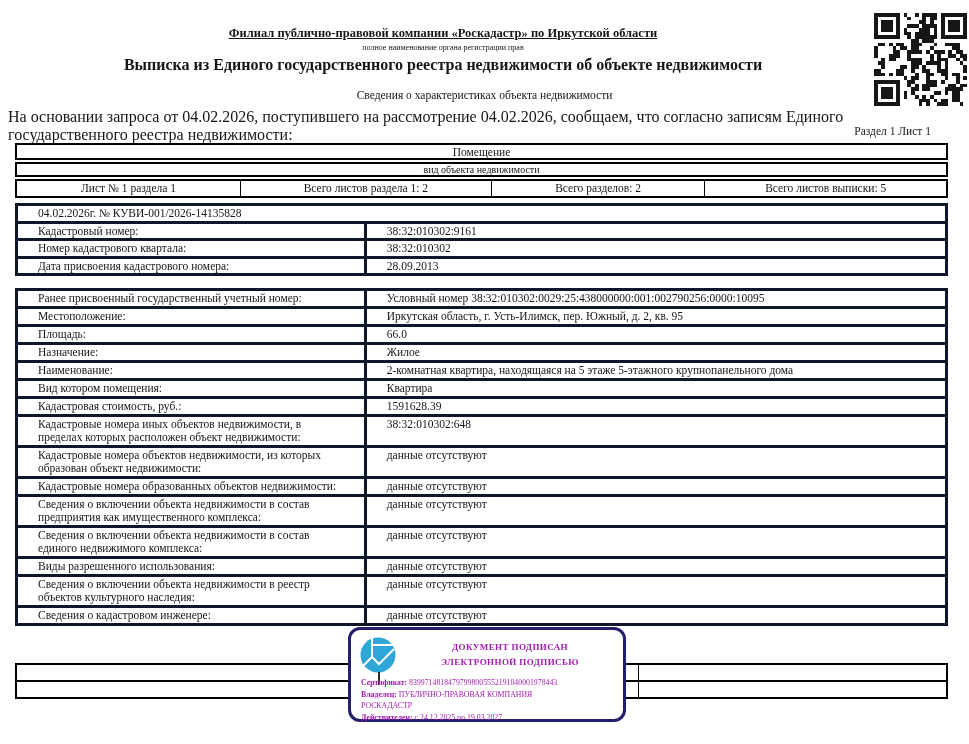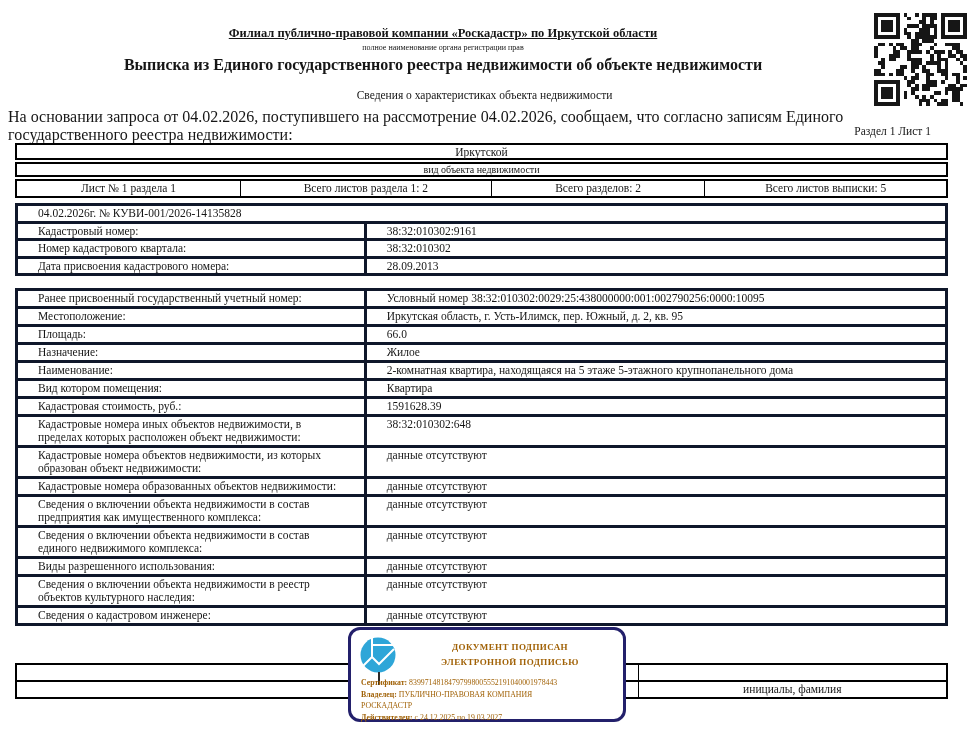--- a/index.html
+++ b/index.html
@@ -78,21 +78,21 @@
 <div class="section-title">Сведения о характеристиках объекта недвижимости</div>
 <div class="request-line">На основании запроса от 04.02.2026, поступившего на рассмотрение 04.02.2026, сообщаем, что согласно записям Единого государственного реестра недвижимости:</div>
 <div class="section-sheet">Раздел 1 Лист 1</div>
 
 <div class="qr">
   <svg viewBox="0 0 25 25" xmlns="http://www.w3.org/2000/svg">
     <path id="qr-path" fill="#161616" d="M0 0h1v1h-1zM1 0h1v1h-1zM2 0h1v1h-1zM3 0h1v1h-1zM4 0h1v1h-1zM5 0h1v1h-1zM6 0h1v1h-1zM8 0h1v1h-1zM11 0h1v1h-1zM13 0h1v1h-1zM14 0h1v1h-1zM15 0h1v1h-1zM16 0h1v1h-1zM18 0h1v1h-1zM19 0h1v1h-1zM20 0h1v1h-1zM21 0h1v1h-1zM22 0h1v1h-1zM23 0h1v1h-1zM24 0h1v1h-1zM0 1h1v1h-1zM6 1h1v1h-1zM9 1h1v1h-1zM13 1h1v1h-1zM15 1h1v1h-1zM16 1h1v1h-1zM18 1h1v1h-1zM24 1h1v1h-1zM0 2h1v1h-1zM2 2h1v1h-1zM3 2h1v1h-1zM4 2h1v1h-1zM6 2h1v1h-1zM12 2h1v1h-1zM13 2h1v1h-1zM15 2h1v1h-1zM18 2h1v1h-1zM20 2h1v1h-1zM21 2h1v1h-1zM22 2h1v1h-1zM24 2h1v1h-1zM0 3h1v1h-1zM2 3h1v1h-1zM3 3h1v1h-1zM4 3h1v1h-1zM6 3h1v1h-1zM9 3h1v1h-1zM10 3h1v1h-1zM11 3h1v1h-1zM13 3h1v1h-1zM14 3h1v1h-1zM15 3h1v1h-1zM16 3h1v1h-1zM18 3h1v1h-1zM20 3h1v1h-1zM21 3h1v1h-1zM22 3h1v1h-1zM24 3h1v1h-1zM0 4h1v1h-1zM2 4h1v1h-1zM3 4h1v1h-1zM4 4h1v1h-1zM6 4h1v1h-1zM8 4h1v1h-1zM12 4h1v1h-1zM13 4h1v1h-1zM14 4h1v1h-1zM16 4h1v1h-1zM18 4h1v1h-1zM20 4h1v1h-1zM21 4h1v1h-1zM22 4h1v1h-1zM24 4h1v1h-1zM0 5h1v1h-1zM6 5h1v1h-1zM8 5h1v1h-1zM9 5h1v1h-1zM11 5h1v1h-1zM12 5h1v1h-1zM13 5h1v1h-1zM14 5h1v1h-1zM16 5h1v1h-1zM18 5h1v1h-1zM24 5h1v1h-1zM0 6h1v1h-1zM1 6h1v1h-1zM2 6h1v1h-1zM3 6h1v1h-1zM4 6h1v1h-1zM5 6h1v1h-1zM6 6h1v1h-1zM9 6h1v1h-1zM11 6h1v1h-1zM12 6h1v1h-1zM13 6h1v1h-1zM14 6h1v1h-1zM15 6h1v1h-1zM16 6h1v1h-1zM18 6h1v1h-1zM19 6h1v1h-1zM20 6h1v1h-1zM21 6h1v1h-1zM22 6h1v1h-1zM23 6h1v1h-1zM24 6h1v1h-1zM10 7h1v1h-1zM11 7h1v1h-1zM13 7h1v1h-1zM14 7h1v1h-1zM15 7h1v1h-1zM1 8h1v1h-1zM2 8h1v1h-1zM4 8h1v1h-1zM6 8h1v1h-1zM7 8h1v1h-1zM10 8h1v1h-1zM11 8h1v1h-1zM12 8h1v1h-1zM16 8h1v1h-1zM19 8h1v1h-1zM20 8h1v1h-1zM21 8h1v1h-1zM22 8h1v1h-1zM0 9h1v1h-1zM5 9h1v1h-1zM7 9h1v1h-1zM8 9h1v1h-1zM10 9h1v1h-1zM11 9h1v1h-1zM15 9h1v1h-1zM21 9h1v1h-1zM22 9h1v1h-1zM0 10h1v1h-1zM5 10h1v1h-1zM6 10h1v1h-1zM9 10h1v1h-1zM10 10h1v1h-1zM11 10h1v1h-1zM12 10h1v1h-1zM14 10h1v1h-1zM16 10h1v1h-1zM17 10h1v1h-1zM18 10h1v1h-1zM20 10h1v1h-1zM22 10h1v1h-1zM23 10h1v1h-1zM0 11h1v1h-1zM4 11h1v1h-1zM5 11h1v1h-1zM6 11h1v1h-1zM9 11h1v1h-1zM15 11h1v1h-1zM17 11h1v1h-1zM20 11h1v1h-1zM21 11h1v1h-1zM23 11h1v1h-1zM24 11h1v1h-1zM2 12h1v1h-1zM4 12h1v1h-1zM5 12h1v1h-1zM9 12h1v1h-1zM10 12h1v1h-1zM11 12h1v1h-1zM12 12h1v1h-1zM15 12h1v1h-1zM17 12h1v1h-1zM18 12h1v1h-1zM19 12h1v1h-1zM22 12h1v1h-1zM24 12h1v1h-1zM1 13h1v1h-1zM2 13h1v1h-1zM10 13h1v1h-1zM11 13h1v1h-1zM12 13h1v1h-1zM14 13h1v1h-1zM15 13h1v1h-1zM16 13h1v1h-1zM17 13h1v1h-1zM19 13h1v1h-1zM23 13h1v1h-1zM2 14h1v1h-1zM7 14h1v1h-1zM8 14h1v1h-1zM10 14h1v1h-1zM11 14h1v1h-1zM13 14h1v1h-1zM17 14h1v1h-1zM19 14h1v1h-1zM24 14h1v1h-1zM0 15h1v1h-1zM1 15h1v1h-1zM6 15h1v1h-1zM7 15h1v1h-1zM10 15h1v1h-1zM13 15h1v1h-1zM14 15h1v1h-1zM17 15h1v1h-1zM18 15h1v1h-1zM19 15h1v1h-1zM24 15h1v1h-1zM0 16h1v1h-1zM1 16h1v1h-1zM2 16h1v1h-1zM4 16h1v1h-1zM6 16h1v1h-1zM7 16h1v1h-1zM11 16h1v1h-1zM14 16h1v1h-1zM15 16h1v1h-1zM18 16h1v1h-1zM19 16h1v1h-1zM21 16h1v1h-1zM22 16h1v1h-1zM8 17h1v1h-1zM10 17h1v1h-1zM11 17h1v1h-1zM14 17h1v1h-1zM19 17h1v1h-1zM22 17h1v1h-1zM24 17h1v1h-1zM0 18h1v1h-1zM1 18h1v1h-1zM2 18h1v1h-1zM3 18h1v1h-1zM4 18h1v1h-1zM5 18h1v1h-1zM6 18h1v1h-1zM9 18h1v1h-1zM10 18h1v1h-1zM14 18h1v1h-1zM15 18h1v1h-1zM16 18h1v1h-1zM18 18h1v1h-1zM22 18h1v1h-1zM0 19h1v1h-1zM6 19h1v1h-1zM9 19h1v1h-1zM11 19h1v1h-1zM13 19h1v1h-1zM14 19h1v1h-1zM15 19h1v1h-1zM16 19h1v1h-1zM20 19h1v1h-1zM21 19h1v1h-1zM23 19h1v1h-1zM24 19h1v1h-1zM0 20h1v1h-1zM2 20h1v1h-1zM3 20h1v1h-1zM4 20h1v1h-1zM6 20h1v1h-1zM10 20h1v1h-1zM11 20h1v1h-1zM13 20h1v1h-1zM14 20h1v1h-1zM19 20h1v1h-1zM20 20h1v1h-1zM21 20h1v1h-1zM22 20h1v1h-1zM23 20h1v1h-1zM0 21h1v1h-1zM2 21h1v1h-1zM3 21h1v1h-1zM4 21h1v1h-1zM6 21h1v1h-1zM8 21h1v1h-1zM10 21h1v1h-1zM16 21h1v1h-1zM17 21h1v1h-1zM19 21h1v1h-1zM21 21h1v1h-1zM22 21h1v1h-1zM0 22h1v1h-1zM2 22h1v1h-1zM3 22h1v1h-1zM4 22h1v1h-1zM6 22h1v1h-1zM8 22h1v1h-1zM11 22h1v1h-1zM13 22h1v1h-1zM15 22h1v1h-1zM21 22h1v1h-1zM22 22h1v1h-1zM0 23h1v1h-1zM6 23h1v1h-1zM12 23h1v1h-1zM13 23h1v1h-1zM14 23h1v1h-1zM16 23h1v1h-1zM18 23h1v1h-1zM19 23h1v1h-1zM21 23h1v1h-1zM22 23h1v1h-1zM0 24h1v1h-1zM1 24h1v1h-1zM2 24h1v1h-1zM3 24h1v1h-1zM4 24h1v1h-1zM5 24h1v1h-1zM6 24h1v1h-1zM12 24h1v1h-1zM14 24h1v1h-1zM17 24h1v1h-1zM18 24h1v1h-1zM19 24h1v1h-1zM23 24h1v1h-1z"></path>
   </svg>
 </div>
 
-<div class="bar bar-type">Иркутской</div>
+<div class="bar bar-type">Помещение</div>
 <div class="bar bar-caption">вид объекта недвижимости</div>
 
 <div class="bar bar-sheets">
   <div class="cell" style="width:24%">Лист № 1 раздела 1</div>
   <div class="cell" style="width:27%">Всего листов раздела 1: 2</div>
   <div class="cell" style="width:23%">Всего разделов: 2</div>
   <div class="cell" style="width:26%">Всего листов выписки: 5</div>
 </div>
 
 <table class="tbl tbl-main">
@@ -191,25 +191,24 @@
 <div class="sig">
   <div class="sig-col" style="width:46.5%">
     <div class="sig-empty"></div>
   </div>
   <div class="sig-col" style="width:20.3%">
     <div class="sig-empty"></div>
     <div class="sig-label"></div>
   </div>
   <div class="sig-col" style="width:33.2%">
     <div class="sig-empty"></div>
-    <div class="sig-label">инициалы, фамилия</div>
-  </div>
-</div>
-
-<div class="stamp" style="border-color: rgb(35, 32, 107); color: #a16207;">
+  </div>
+</div>
+
+<div class="stamp" style="border-color: rgb(35, 32, 107); color: #a21caf;">
   <svg class="stamp-logo" width="38" height="38" viewBox="0 0 38 38" xmlns="http://www.w3.org/2000/svg">
     <circle cx="19" cy="19" r="17.5" fill="#2ea6d8"></circle>
     <path d="M13 2 L13 21 M13 21 L4 30 M13 21 L20 28 L35 13 M13 9 L34 9" stroke="#ffffff" stroke-width="2" fill="none"></path>
   </svg>
   <div class="stamp-tick"></div>
   <div class="stamp-title">
     <div>ДОКУМЕНТ ПОДПИСАН</div>
     <div>ЭЛЕКТРОННОЙ ПОДПИСЬЮ</div>
   </div>
   <div class="stamp-details">

